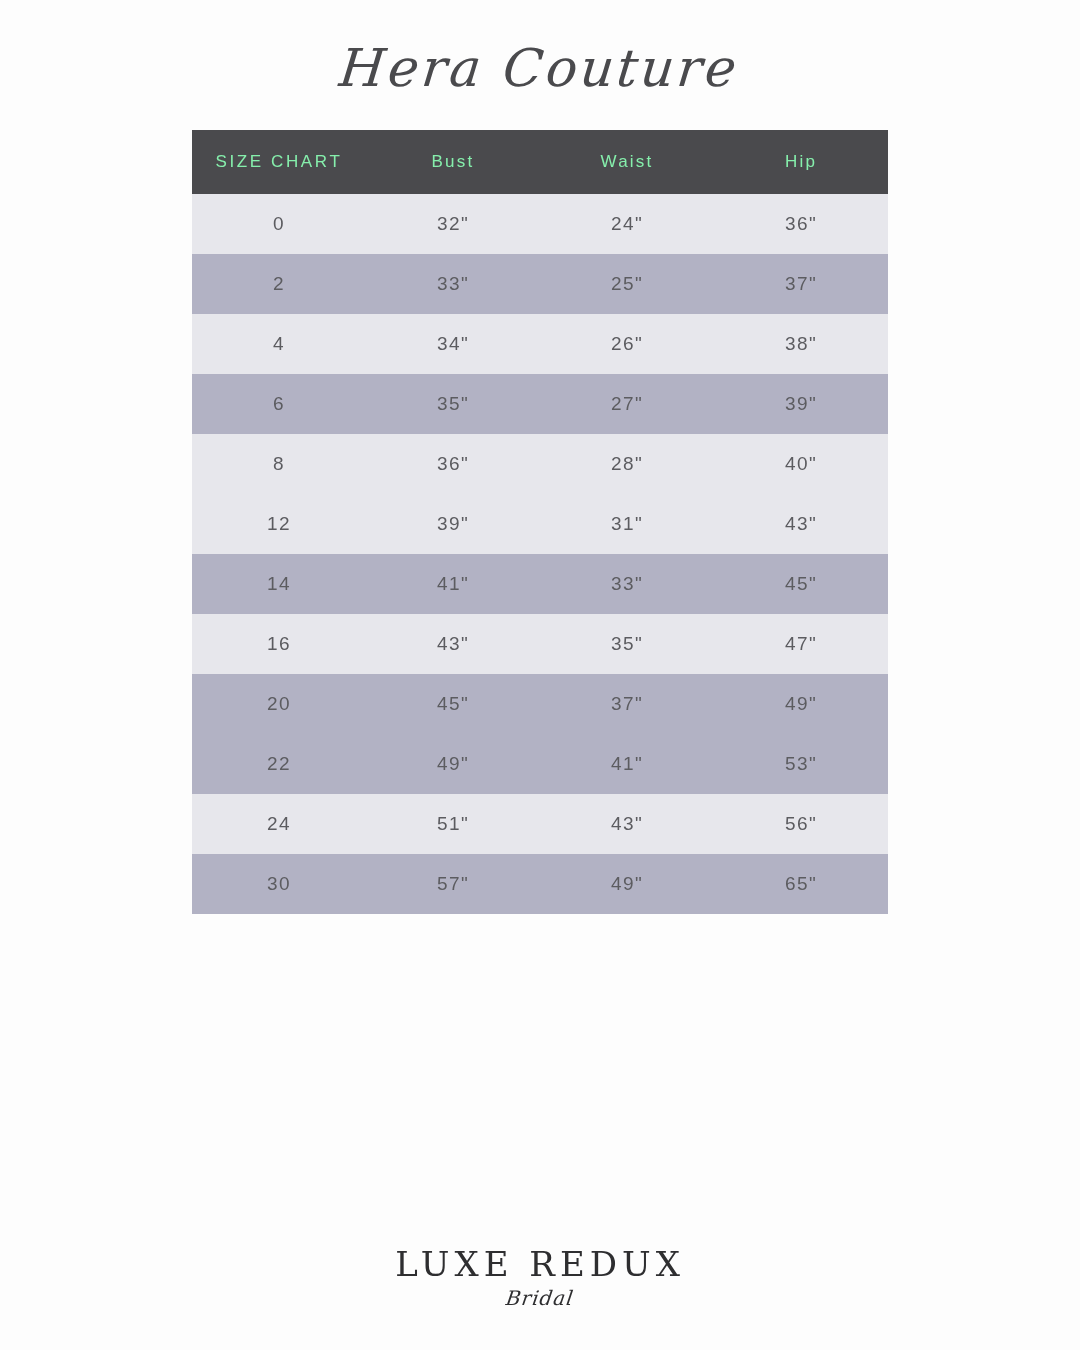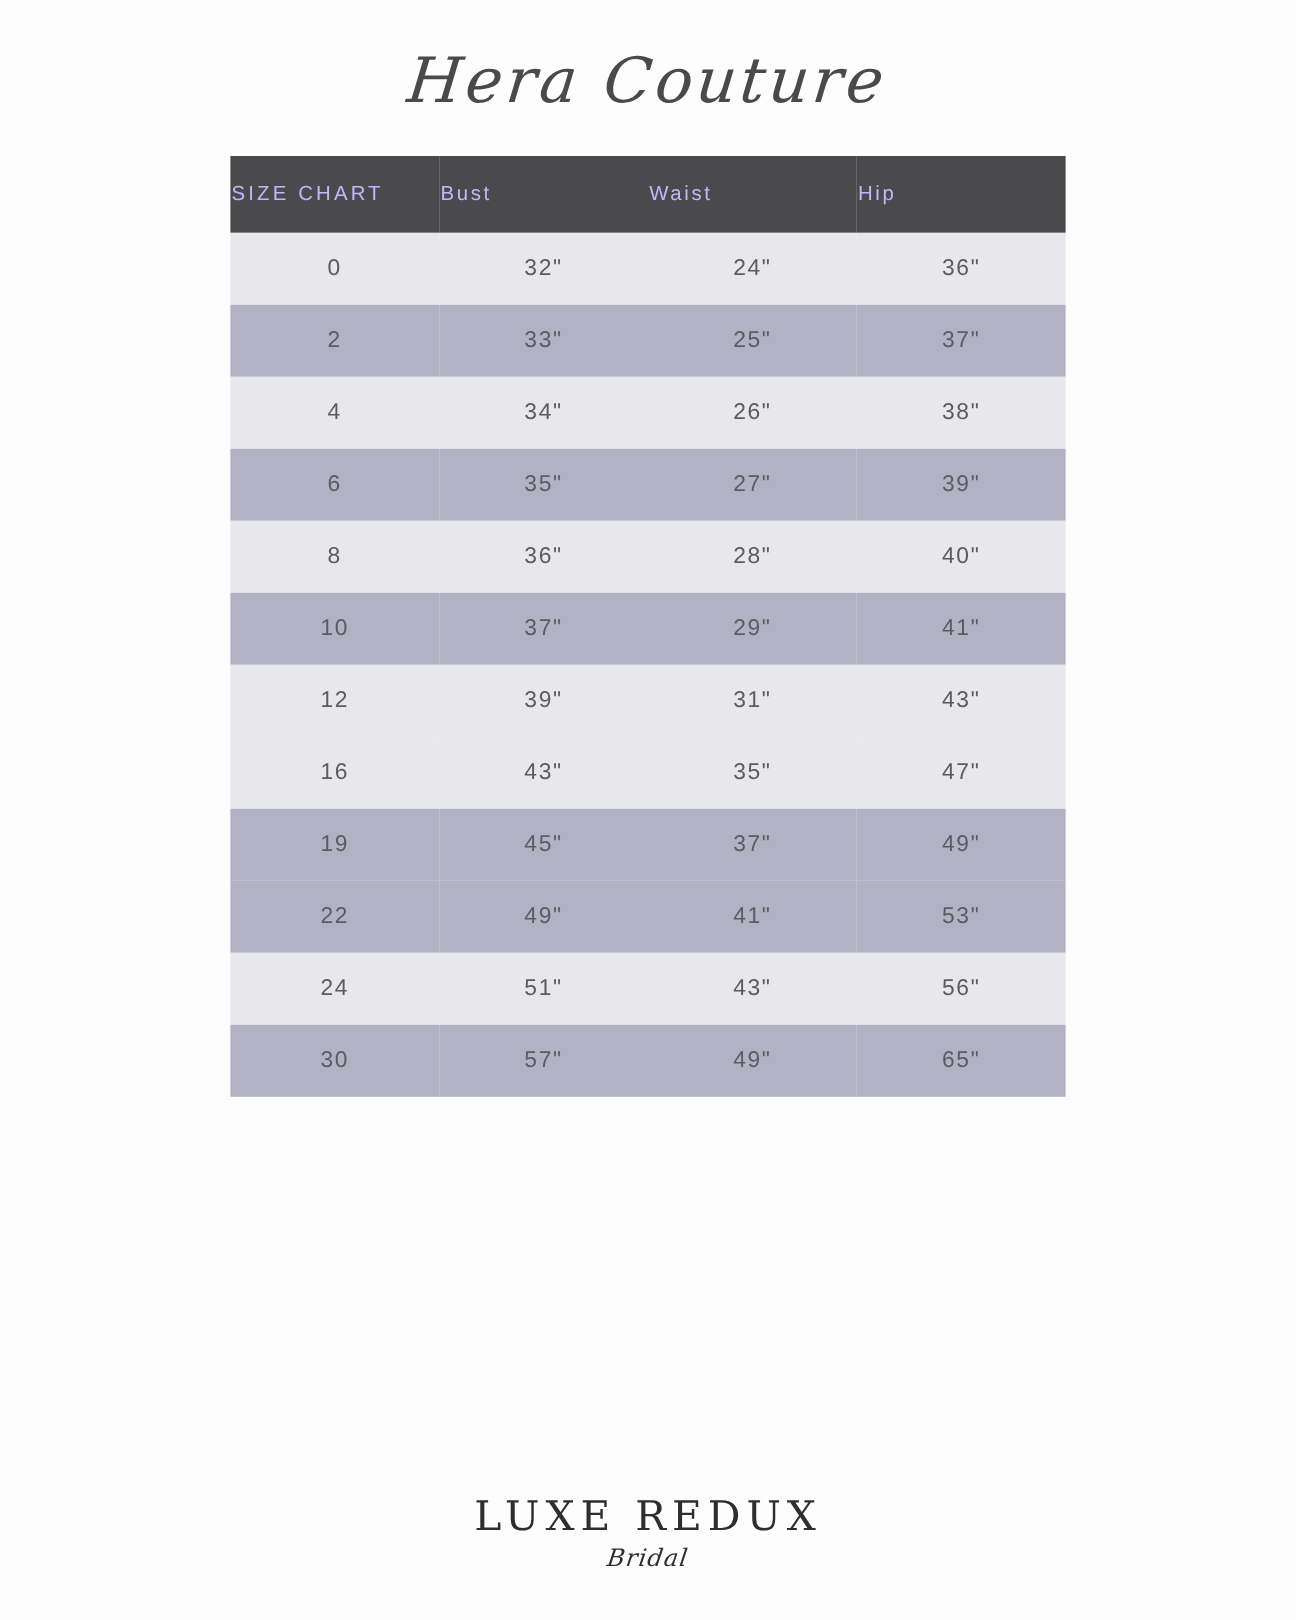--- a/index.html
+++ b/index.html
@@ -42,26 +42,26 @@
     width: 696px;
     border-collapse: collapse;
     table-layout: fixed;
   }
   table.size-chart col.c0 { width: 174px; }
   table.size-chart col.c1 { width: 174px; }
   table.size-chart col.c2 { width: 174px; }
   table.size-chart col.c3 { width: 174px; }
   table.size-chart thead th {
     background: #4a4a4d;
-    color: #c4b5fd;
+    color: #86efac;
     font-size: 17px;
     font-weight: 400;
     letter-spacing: 2.2px;
     height: 62px;
-    text-align: left;
+    text-align: center;
     vertical-align: middle;
   }
   table.size-chart thead th.first {
     letter-spacing: 2.6px;
   }
   table.size-chart tbody td {
     height: 58px;
     text-align: center;
     vertical-align: middle;
     font-size: 19px;
@@ -144,40 +144,40 @@
           <td>35"</td>
           <td>27"</td>
           <td>39"</td>
         </tr>
         <tr class="row-light">
           <td>8</td>
           <td>36"</td>
           <td>28"</td>
           <td>40"</td>
         </tr>
-        <tr class="row-dark">
-          <td>10</td>
-          <td>37"</td>
-          <td>29"</td>
-          <td>41"</td>
-        </tr>
         <tr class="row-light">
           <td>12</td>
           <td>39"</td>
           <td>31"</td>
           <td>43"</td>
         </tr>
+        <tr class="row-dark">
+          <td>14</td>
+          <td>41"</td>
+          <td>33"</td>
+          <td>45"</td>
+        </tr>
         <tr class="row-light">
           <td>16</td>
           <td>43"</td>
           <td>35"</td>
           <td>47"</td>
         </tr>
         <tr class="row-dark">
-          <td>19</td>
+          <td>20</td>
           <td>45"</td>
           <td>37"</td>
           <td>49"</td>
         </tr>
         <tr class="row-dark">
           <td>22</td>
           <td>49"</td>
           <td>41"</td>
           <td>53"</td>
         </tr>

